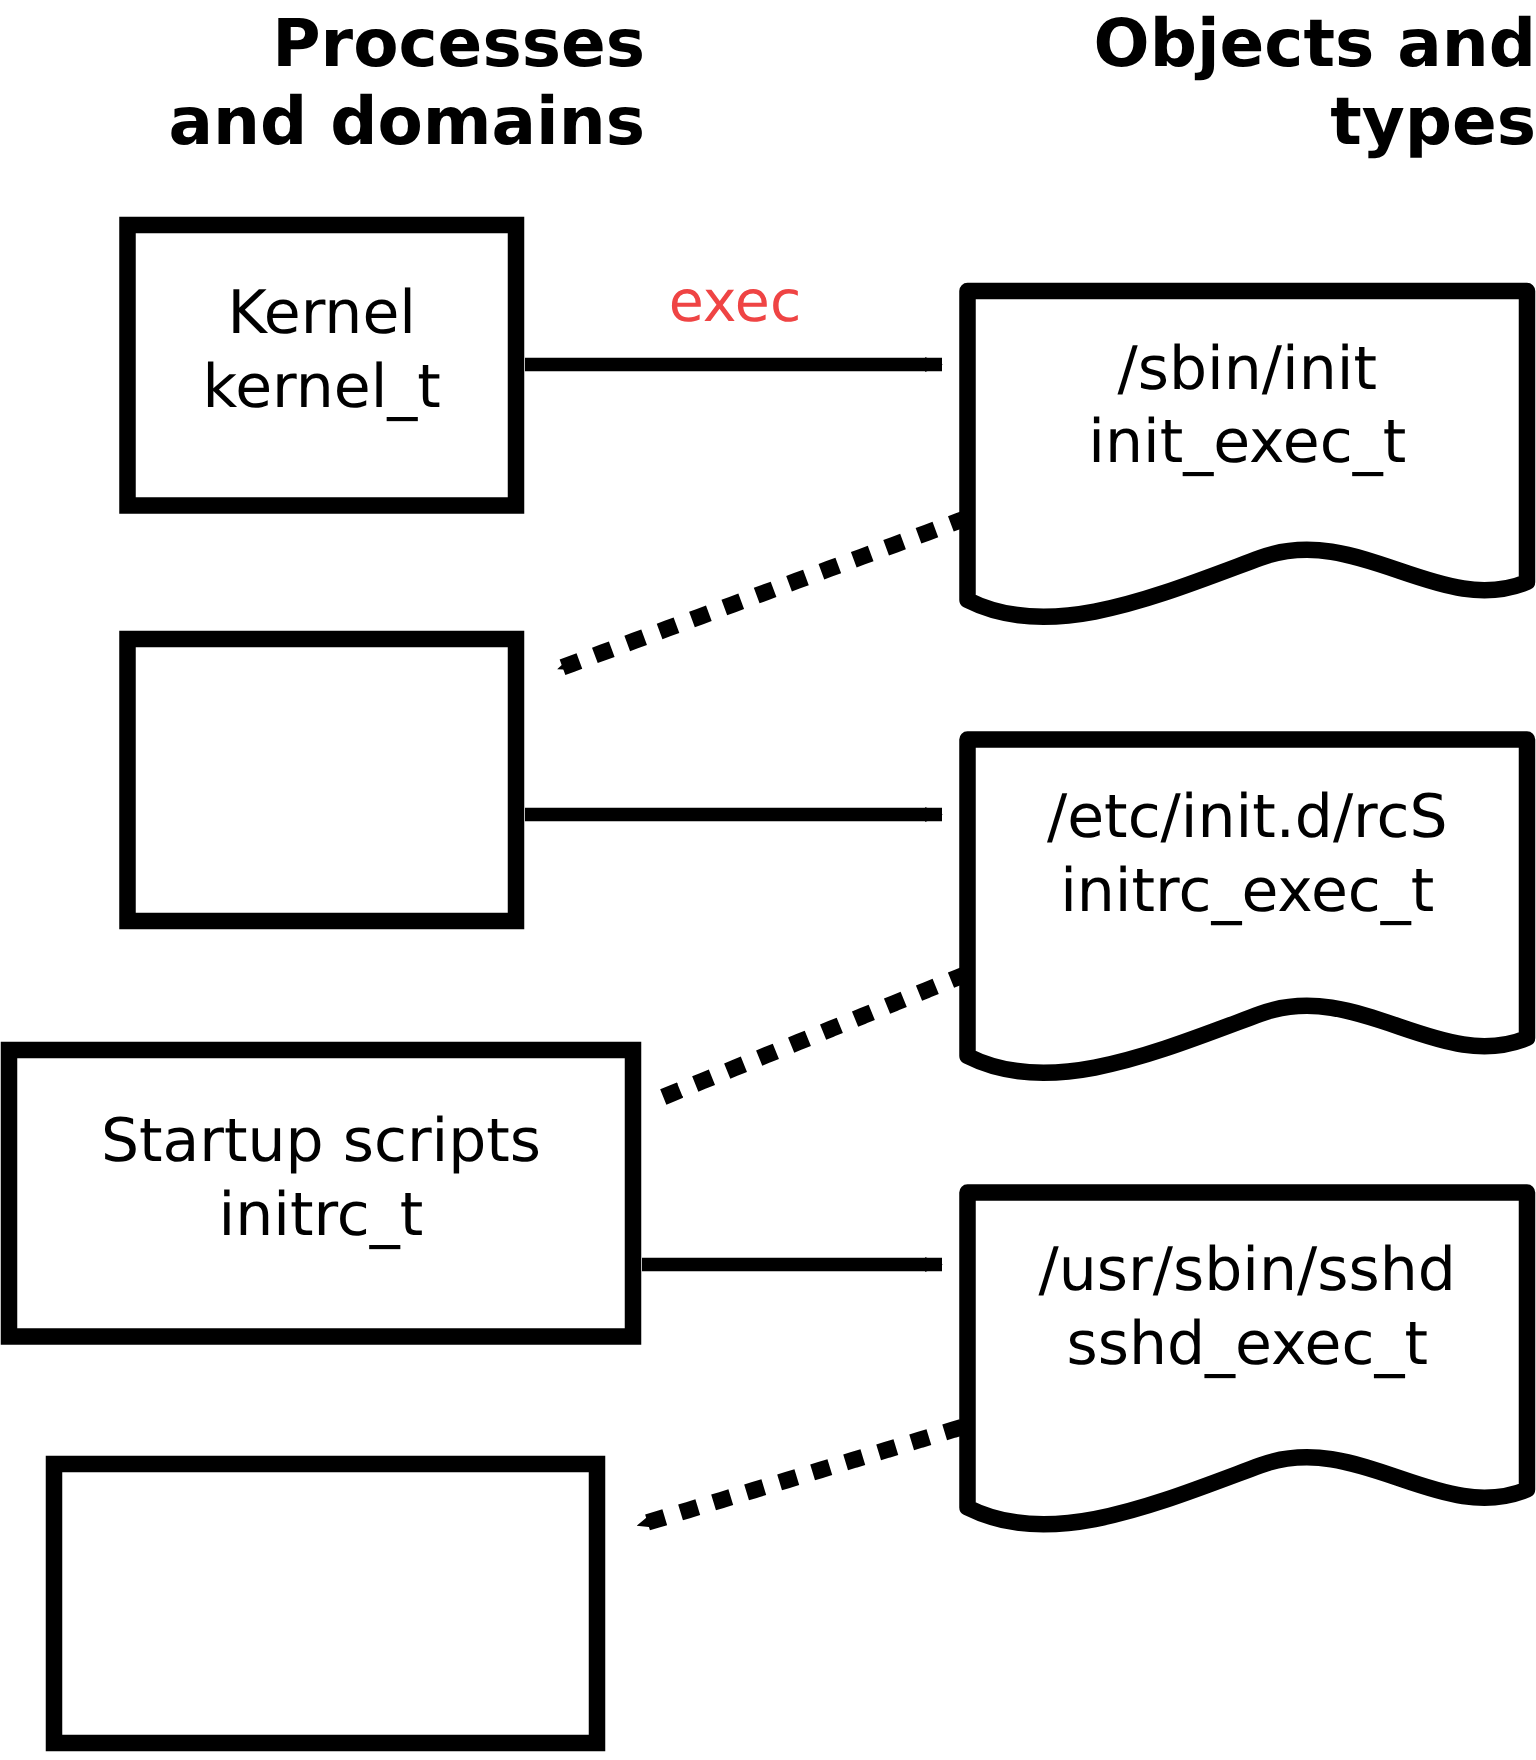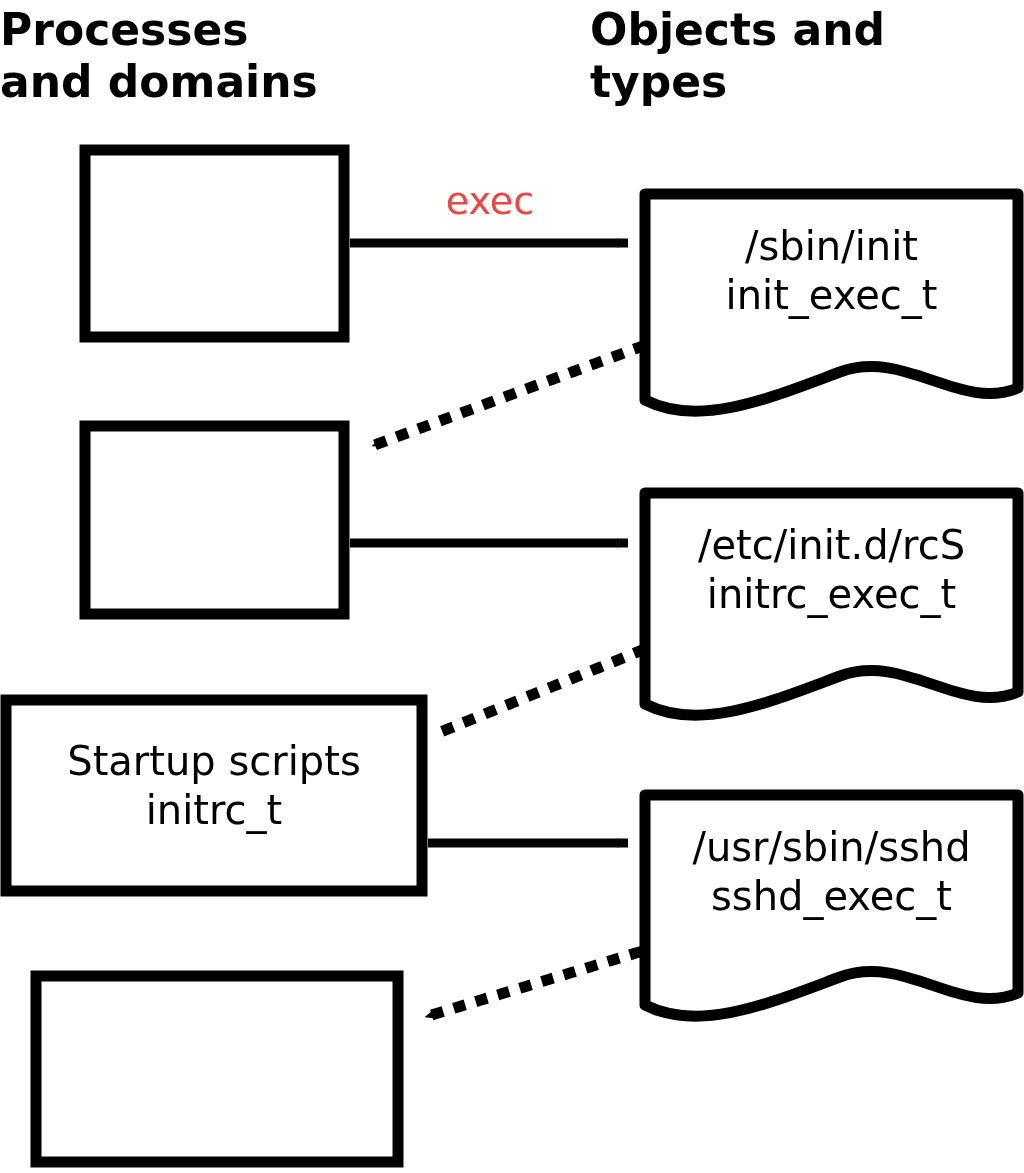--- a/index.html
+++ b/index.html
@@ -23,21 +23,21 @@
     top: 0;
     left: 0;
     width: 1024px;
     height: 1173px;
   }
   .col-heading {
     position: absolute;
     font-weight: bold;
     font-size: 44px;
     line-height: 1.18;
-    text-align: left;
+    text-align: right;
     color: #000000;
     white-space: pre-line;
   }
   #heading-left  { left: 0px;   top: 4px;  width: 430px; }
   #heading-right { left: 590px; top: 4px;  width: 434px; }
 
   .node-label {
     position: absolute;
     font-size: 40px;
     line-height: 1.22;
@@ -111,20 +111,22 @@
 
     <line x1="428" y1="843" x2="628" y2="843" stroke="#000000" stroke-width="9" marker-end="url(#arrowSolid)"></line>
 
     <line x1="640" y1="347" x2="372" y2="446" stroke="#000000" stroke-width="11" stroke-dasharray="1 22" stroke-linecap="square" marker-end="url(#arrowDotted)"></line>
 
     <line x1="640" y1="651" x2="443" y2="731" stroke="#000000" stroke-width="11" stroke-dasharray="1 22" stroke-linecap="square" marker-end="url(#arrowDotted)"></line>
 
     <line x1="636" y1="953" x2="425" y2="1017" stroke="#000000" stroke-width="11" stroke-dasharray="1 22" stroke-linecap="square" marker-end="url(#arrowDotted)"></line>
   </svg>
 
+  <div class="node-label" style="left:85px;  top:185px; width:259px;">Kernel
+kernel_t</div>
 
 
   <div class="node-label" style="left:6px;   top:737px; width:416px;">Startup scripts
 initrc_t</div>
 
 
   <div class="node-label" style="left:645px; top:222px; width:373px;">/sbin/init
 init_exec_t</div>
 
   <div class="node-label" style="left:645px; top:521px; width:373px;">/etc/init.d/rcS

